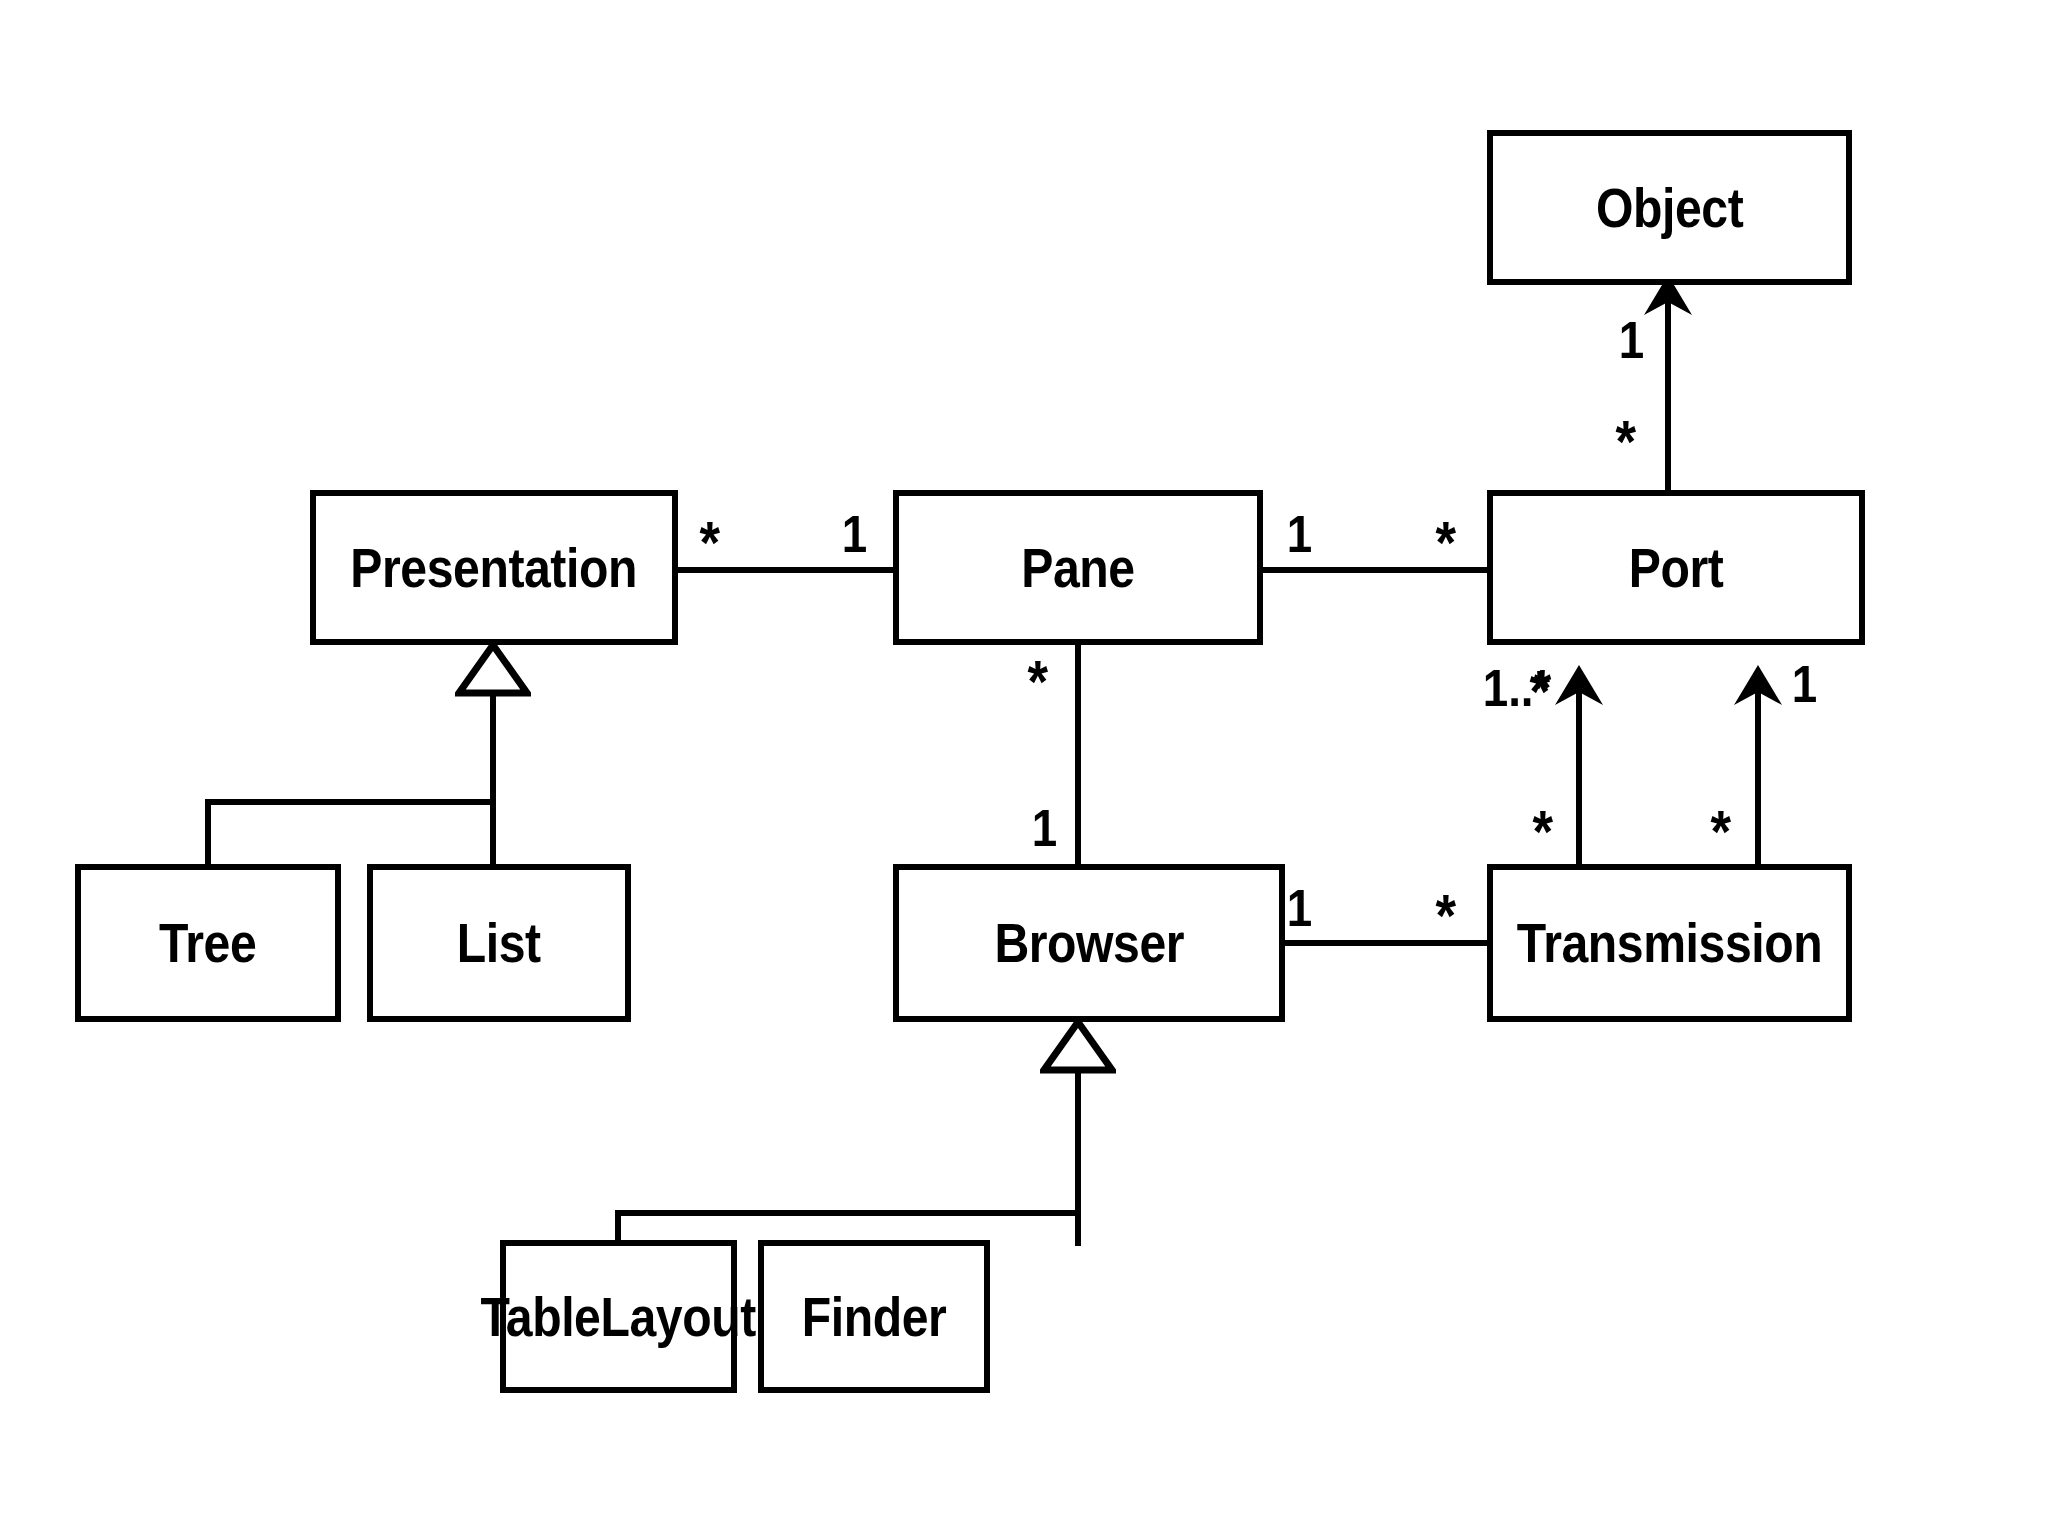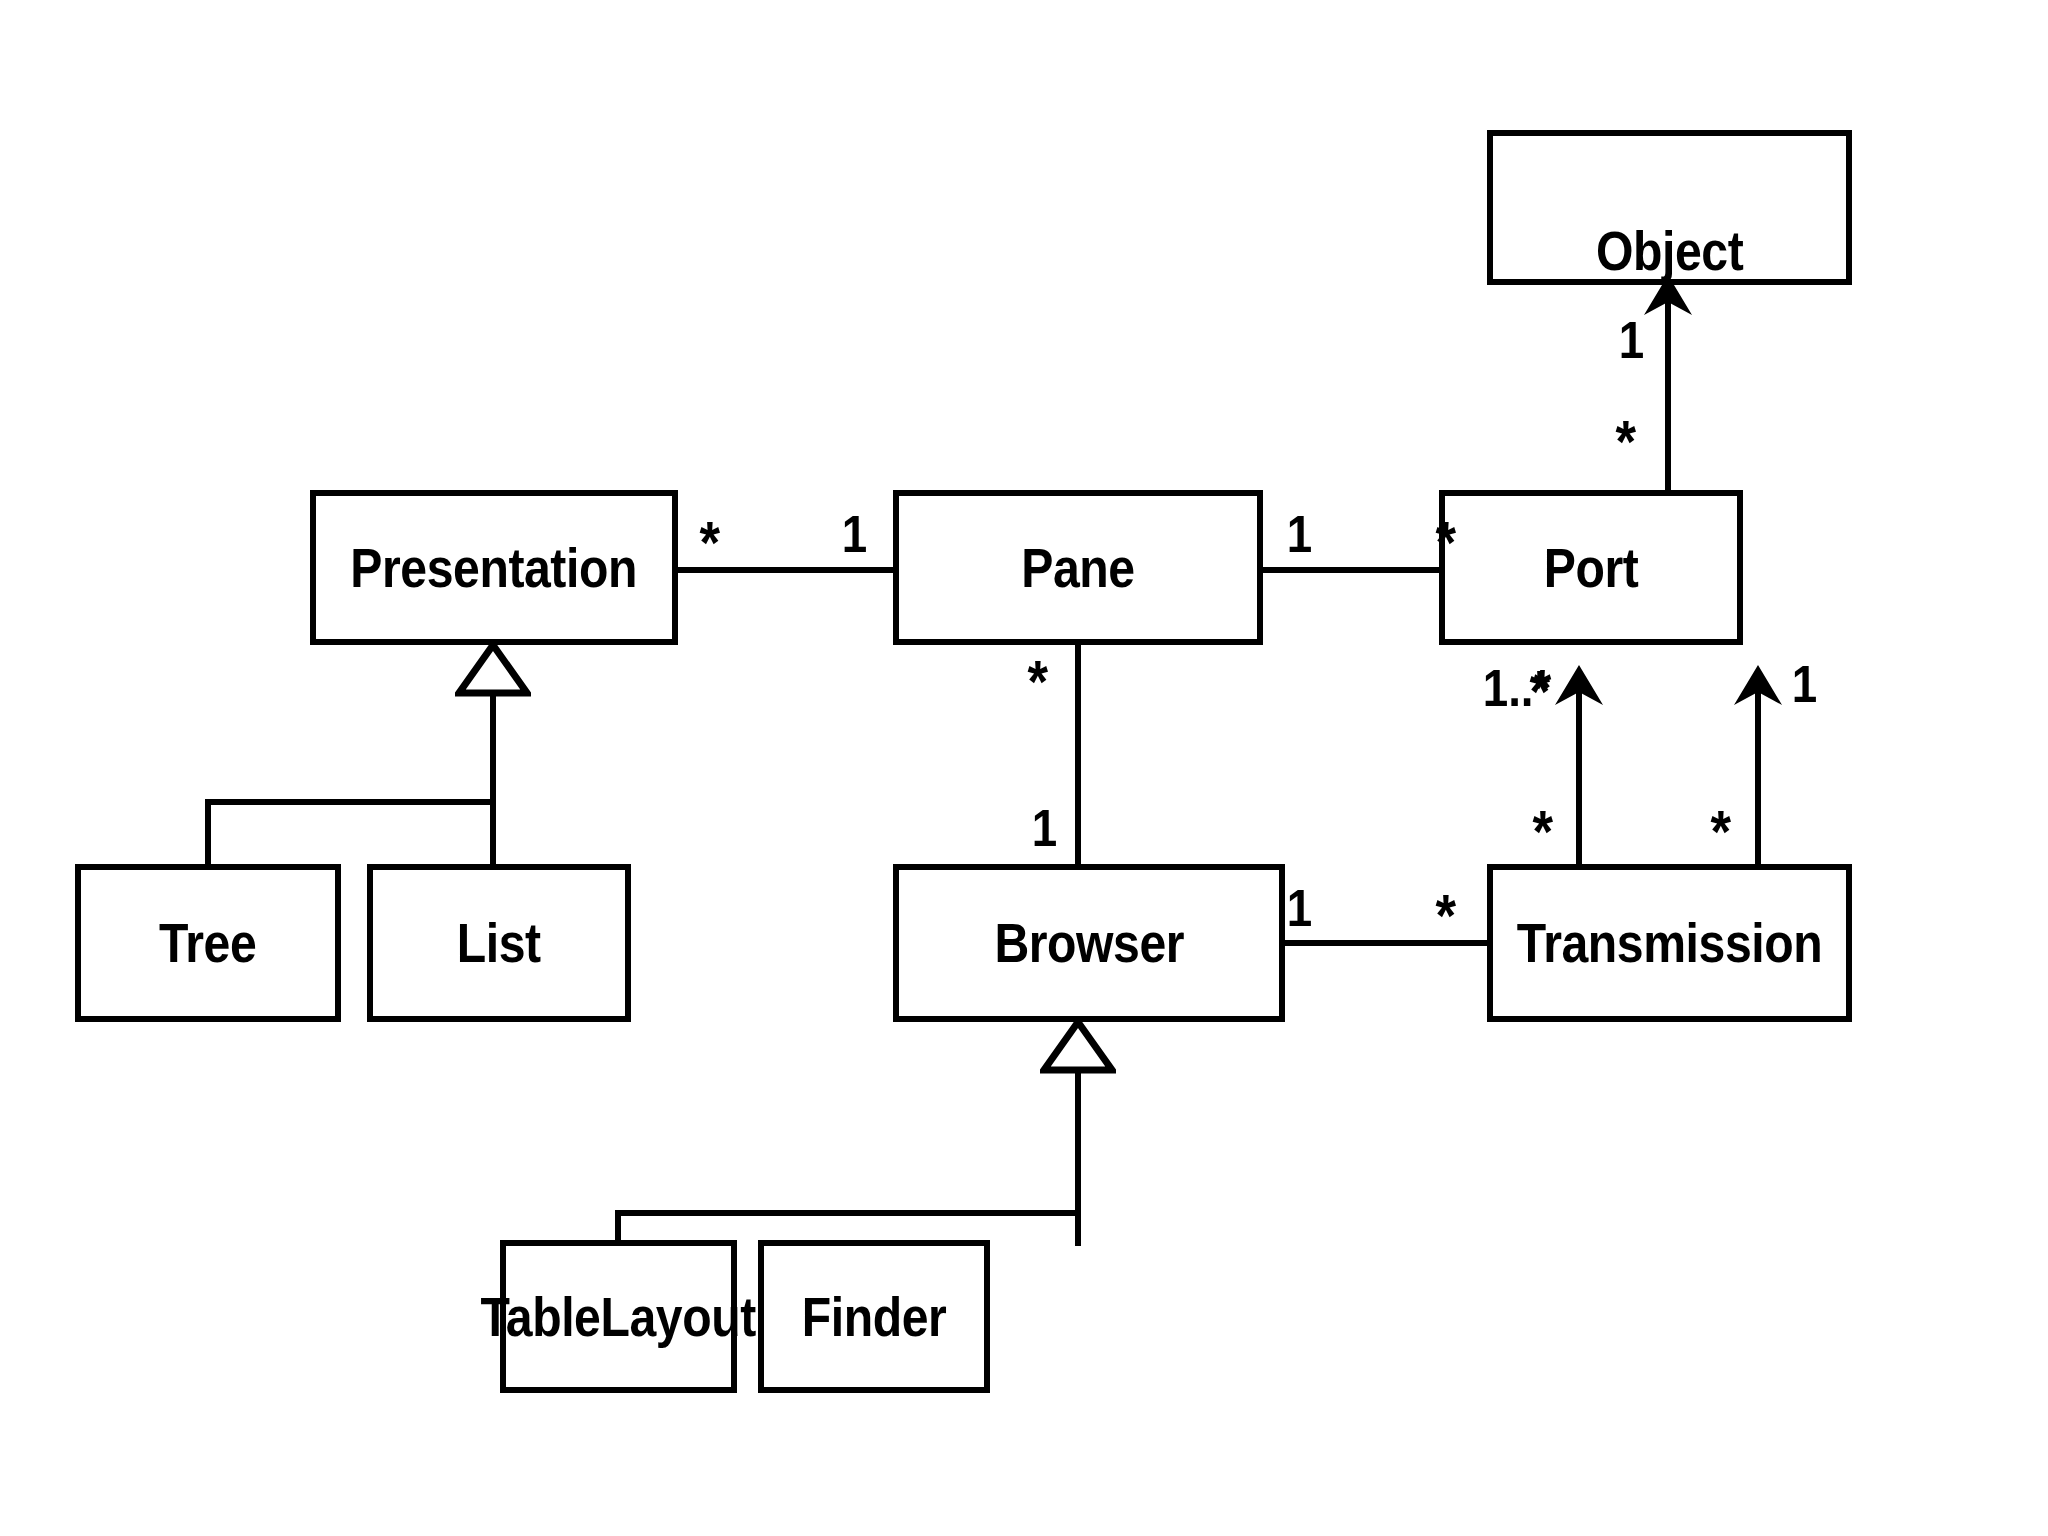--- a/index.html
+++ b/index.html
@@ -108,33 +108,33 @@
   <div class="tri" style="left:1040px; top:1018px;">
     <svg width="76" height="56" viewBox="0 0 76 56">
       <path d="M38 4 L72 52 L4 52 Z" fill="#ffffff" stroke="#000000" stroke-width="7" stroke-linejoin="miter"></path>
     </svg>
   </div>
   <div class="edge v" style="left:1075px; top:1067px; height:145px;"></div>
   <div class="edge h" style="left:615px; top:1210px; width:466px;"></div>
   <div class="edge v" style="left:615px; top:1210px; height:36px;"></div>
   <div class="edge v" style="left:1075px; top:1210px; height:36px;"></div>
 
-  <div class="uml-box" style="left:1487px; top:130px; width:365px; height:155px;align-items:flex-end;">
+  <div class="uml-box" style="left:1487px; top:130px; width:365px; height:155px;">
     <span class="box-label">Object</span>
   </div>
 
   <div class="uml-box" style="left:310px; top:490px; width:368px; height:155px;">
     <span class="box-label">Presentation</span>
   </div>
 
   <div class="uml-box" style="left:893px; top:490px; width:370px; height:155px;">
     <span class="box-label">Pane</span>
   </div>
 
-  <div class="uml-box" style="left:1439px; top:490px; width:304px; height:155px;">
+  <div class="uml-box" style="left:1487px; top:490px; width:378px; height:155px;">
     <span class="box-label">Port</span>
   </div>
 
   <div class="uml-box" style="left:75px; top:864px; width:266px; height:158px;">
     <span class="box-label">Tree</span>
   </div>
 
   <div class="uml-box" style="left:367px; top:864px; width:264px; height:158px;">
     <span class="box-label">List</span>
   </div>

